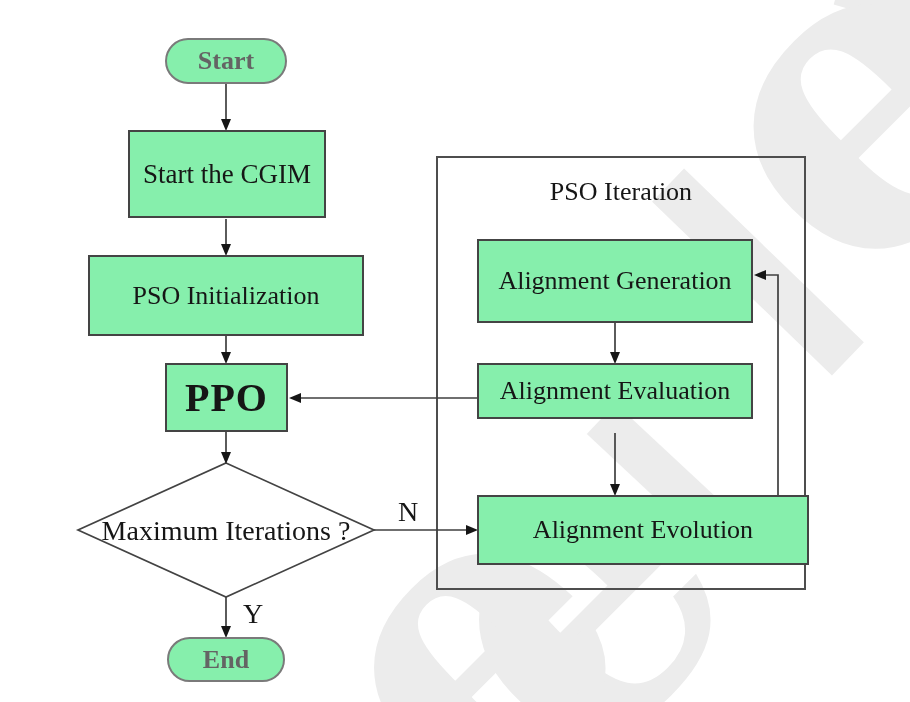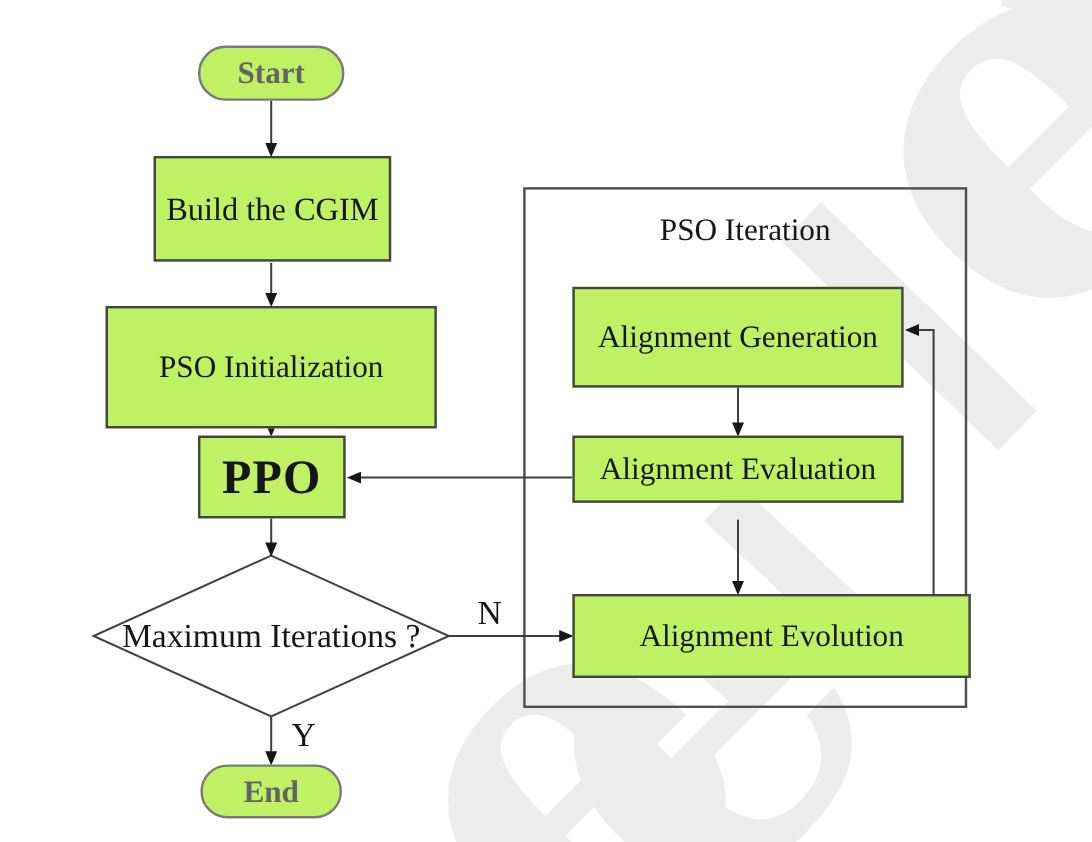--- a/index.html
+++ b/index.html
@@ -18,31 +18,31 @@
   #wm-e-bottom { left:335px; top:440px;  font-size:400px; transform:rotate(-45deg); }
   #wm-bar-top  { left:836px; top:-12px;  width:150px; height:38px; transform:rotate(16deg); }
   #wm-band-a   { left:633px; top:249px;  width:250px; height:46px; transform:rotate(44deg); }
   #wm-band-b   { left:579px; top:454px;  width:165px; height:42px; transform:rotate(43deg); }
   
   svg.edges { position:absolute; left:0; top:0; z-index:2; pointer-events:none; }
   .edge { stroke:#3f3f3f; stroke-width:1.7; fill:none; }
   .diamond { fill:#ffffff; stroke:#434343; stroke-width:1.7; }
   
   .node {
-    position:absolute; box-sizing:border-box; background:#bef264;
+    position:absolute; box-sizing:border-box; background:#86efac;
     border:2px solid #444444; display:flex; align-items:center; justify-content:center;
     z-index:3; font-size:26px; color:#161616; text-align:center; white-space:nowrap;
   }
   .terminal {
     border-radius:24px; border-color:#7a7a7a; color:#646464;
     font-weight:bold; font-size:26px;
   }
   #node-start { left:165px; top:38px;  width:122px; height:46px; }
   #node-build { left:128px; top:130px; width:198px; height:88px; font-size:27px; }
-  #node-psoinit { left:88px; top:255px; width:276px; height:102px;text-align:center; }
+  #node-psoinit { left:88px; top:255px; width:276px; height:81px;text-align:center; }
   #node-ppo  { left:165px; top:363px; width:123px; height:69px; font-weight:bold; font-size:40px; letter-spacing:1px; }
   #node-end  { left:167px; top:637px; width:118px; height:45px; }
   #node-gen  { left:477px; top:239px; width:276px; height:84px; }
   #node-eval { left:477px; top:363px; width:276px; height:56px; }
   #node-evol { left:477px; top:495px; width:332px; height:70px; }
   
   .group {
     position:absolute; left:436px; top:156px; width:370px; height:434px;
     box-sizing:border-box; border:2px solid #4e4e4e; z-index:1; background:transparent;
   }
@@ -87,21 +87,21 @@
     <path class="edge" d="M477 398 H300" marker-end="url(#arrow)"></path>
     <path class="edge" d="M615 310 V353" marker-end="url(#arrow)"></path>
     <path class="edge" d="M615 433 V485" marker-end="url(#arrow)"></path>
     <path class="edge" d="M752 530 H778 V275 H765" marker-end="url(#arrow)"></path>
   </svg>
 
   <div class="group"></div>
   <div class="group-title">PSO Iteration</div>
 
   <div class="node terminal" id="node-start">Start</div>
-  <div class="node" id="node-build">Build the CGIM</div>
+  <div class="node" id="node-build">Start the CGIM</div>
   <div class="node" id="node-psoinit">PSO Initialization</div>
   <div class="node" id="node-ppo">PPO</div>
   <div class="node" id="node-gen">Alignment Generation</div>
   <div class="node" id="node-eval">Alignment Evaluation</div>
   <div class="node" id="node-evol">Alignment Evolution</div>
   <div class="node terminal" id="node-end">End</div>
 
   <div class="decision-label">Maximum Iterations ?</div>
   <div class="edge-label" id="label-n">N</div>
   <div class="edge-label" id="label-y">Y</div>

